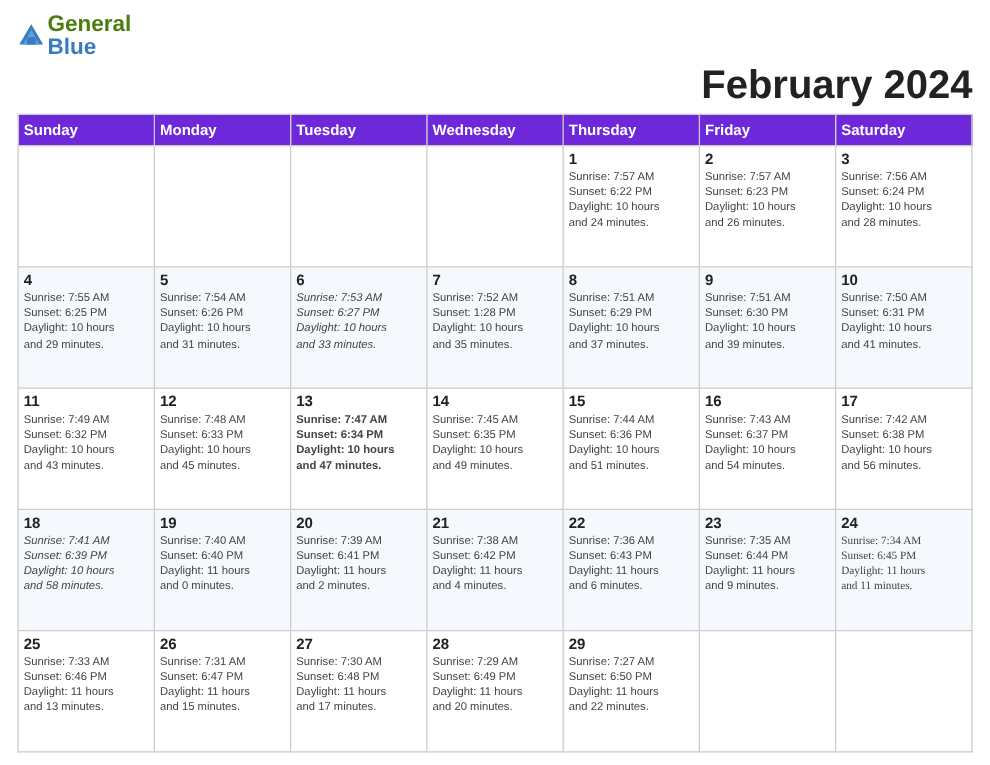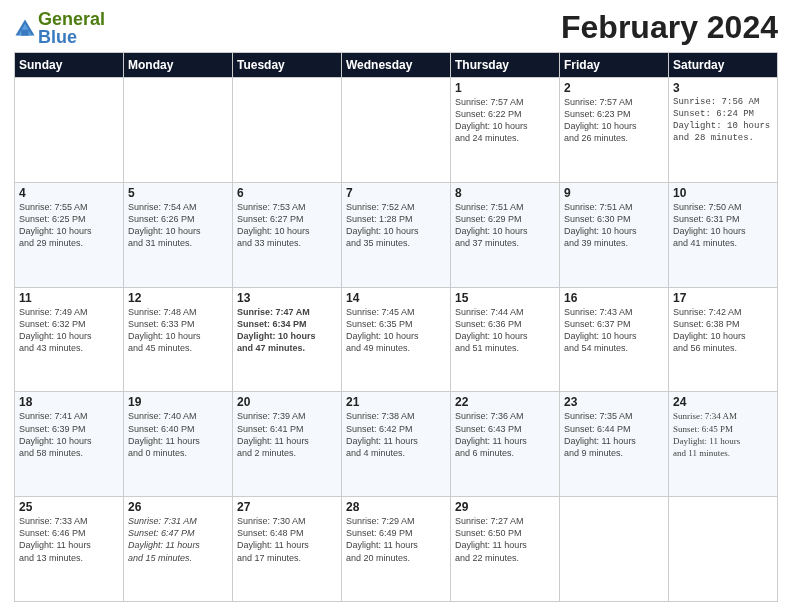--- a/index.html
+++ b/index.html
@@ -43,20 +43,21 @@
       color: #3a7bbf;
     }
     .logo-icon {
       width: 22px;
       height: 22px;
       margin-right: 2px;
       margin-top: 2px;
     }
     .title-block {
       text-align: right;
+      margin-top: 40px;
     }
     .month-title {
       font-size: 32px;
       font-weight: bold;
       color: #222;
       line-height: 1.1;
     }
     .location {
       font-size: 14px;
       color: #555;
@@ -100,21 +101,21 @@
     .empty {
       background: #f9f9f9;
     }
     tr:nth-child(even) td {
       background: #f5f8fc;
     }
     tr:nth-child(odd) td {
       background: #fff;
     }
     .calendar thead tr th {
-      background: #0f172a;
+      background: #6d28d9;
     }
   </style>
 </head>
 <body>
 
 <div class="page">
   <div class="header">
     <div class="logo">
       <svg class="logo-icon" viewBox="0 0 30 30" xmlns="http://www.w3.org/2000/svg">
         <polygon points="15,2 28,24 2,24" fill="#3a7bbf"></polygon>
@@ -158,21 +159,21 @@
           </td>
           <td>
             <span class="day-num">2</span>
             <div class="day-detail" style="white-space: pre-line;">Sunrise: 7:57 AM
 Sunset: 6:23 PM
 Daylight: 10 hours
 and 26 minutes.</div>
           </td>
           <td>
             <span class="day-num">3</span>
-            <div class="day-detail" style="white-space: pre-line; font-family: Liberation Mono, monospace;">Sunrise: 7:56 AM
+            <div class="day-detail" style="white-space: pre-line;">Sunrise: 7:56 AM
 Sunset: 6:24 PM
 Daylight: 10 hours
 and 28 minutes.</div>
           </td>
         </tr>
         <tr>
           <td>
             <span class="day-num">4</span>
             <div class="day-detail" style="white-space: pre-line;">Sunrise: 7:55 AM
 Sunset: 6:25 PM
@@ -181,21 +182,21 @@
           </td>
           <td>
             <span class="day-num">5</span>
             <div class="day-detail" style="white-space: pre-line;">Sunrise: 7:54 AM
 Sunset: 6:26 PM
 Daylight: 10 hours
 and 31 minutes.</div>
           </td>
           <td>
             <span class="day-num">6</span>
-            <div class="day-detail" style="white-space: pre-line;">Sunrise: 7:53 AM
+            <div class="day-detail" style="white-space: pre-line; font-style: italic;">Sunrise: 7:53 AM
 Sunset: 6:27 PM
 Daylight: 10 hours
 and 33 minutes.</div>
           </td>
           <td>
             <span class="day-num">7</span>
             <div class="day-detail" style="white-space: pre-line;">Sunrise: 7:52 AM
 Sunset: 1:28 PM
 Daylight: 10 hours
 and 35 minutes.</div>
@@ -269,21 +270,21 @@
             <span class="day-num">17</span>
             <div class="day-detail" style="white-space: pre-line;">Sunrise: 7:42 AM
 Sunset: 6:38 PM
 Daylight: 10 hours
 and 56 minutes.</div>
           </td>
         </tr>
         <tr>
           <td>
             <span class="day-num">18</span>
-            <div class="day-detail" style="white-space: pre-line;">Sunrise: 7:41 AM
+            <div class="day-detail" style="white-space: pre-line; font-style: italic;">Sunrise: 7:41 AM
 Sunset: 6:39 PM
 Daylight: 10 hours
 and 58 minutes.</div>
           </td>
           <td>
             <span class="day-num">19</span>
             <div class="day-detail" style="white-space: pre-line;">Sunrise: 7:40 AM
 Sunset: 6:40 PM
 Daylight: 11 hours
 and 0 minutes.</div>
@@ -327,21 +328,21 @@
         <tr>
           <td>
             <span class="day-num">25</span>
             <div class="day-detail" style="white-space: pre-line;">Sunrise: 7:33 AM
 Sunset: 6:46 PM
 Daylight: 11 hours
 and 13 minutes.</div>
           </td>
           <td>
             <span class="day-num">26</span>
-            <div class="day-detail" style="white-space: pre-line; font-style: italic;">Sunrise: 7:31 AM
+            <div class="day-detail" style="white-space: pre-line;">Sunrise: 7:31 AM
 Sunset: 6:47 PM
 Daylight: 11 hours
 and 15 minutes.</div>
           </td>
           <td>
             <span class="day-num">27</span>
             <div class="day-detail" style="white-space: pre-line;">Sunrise: 7:30 AM
 Sunset: 6:48 PM
 Daylight: 11 hours
 and 17 minutes.</div>

